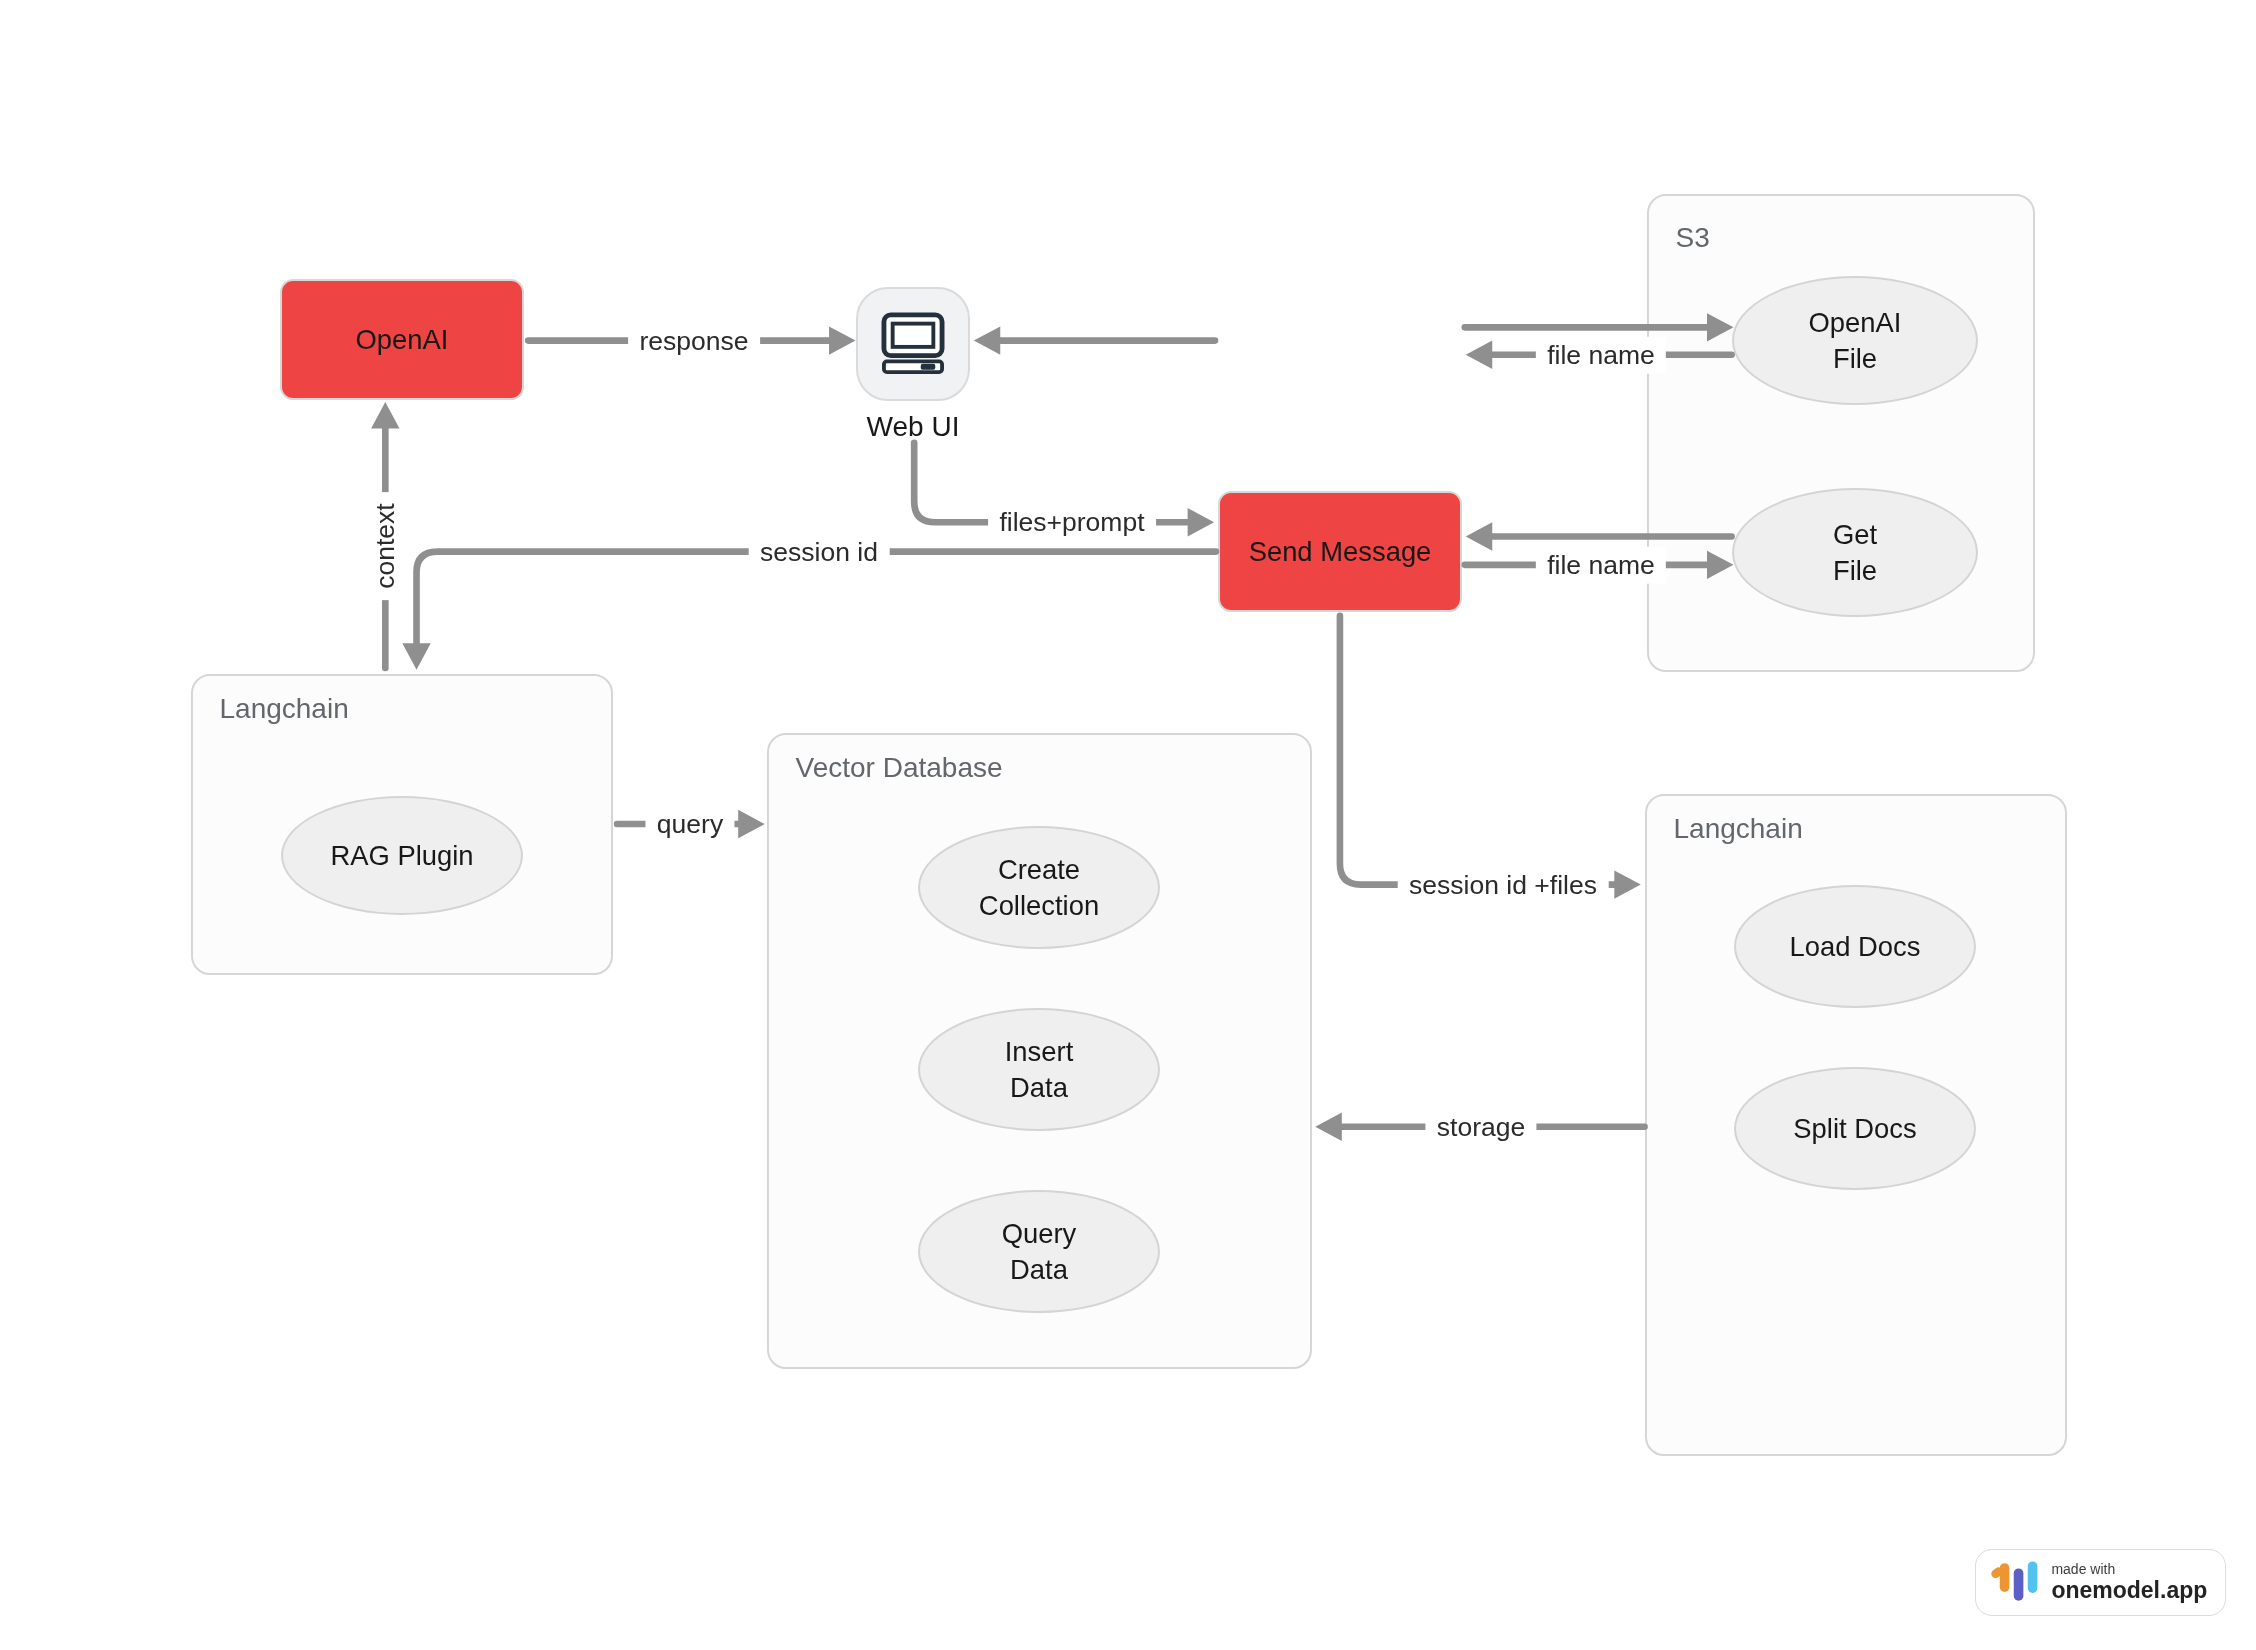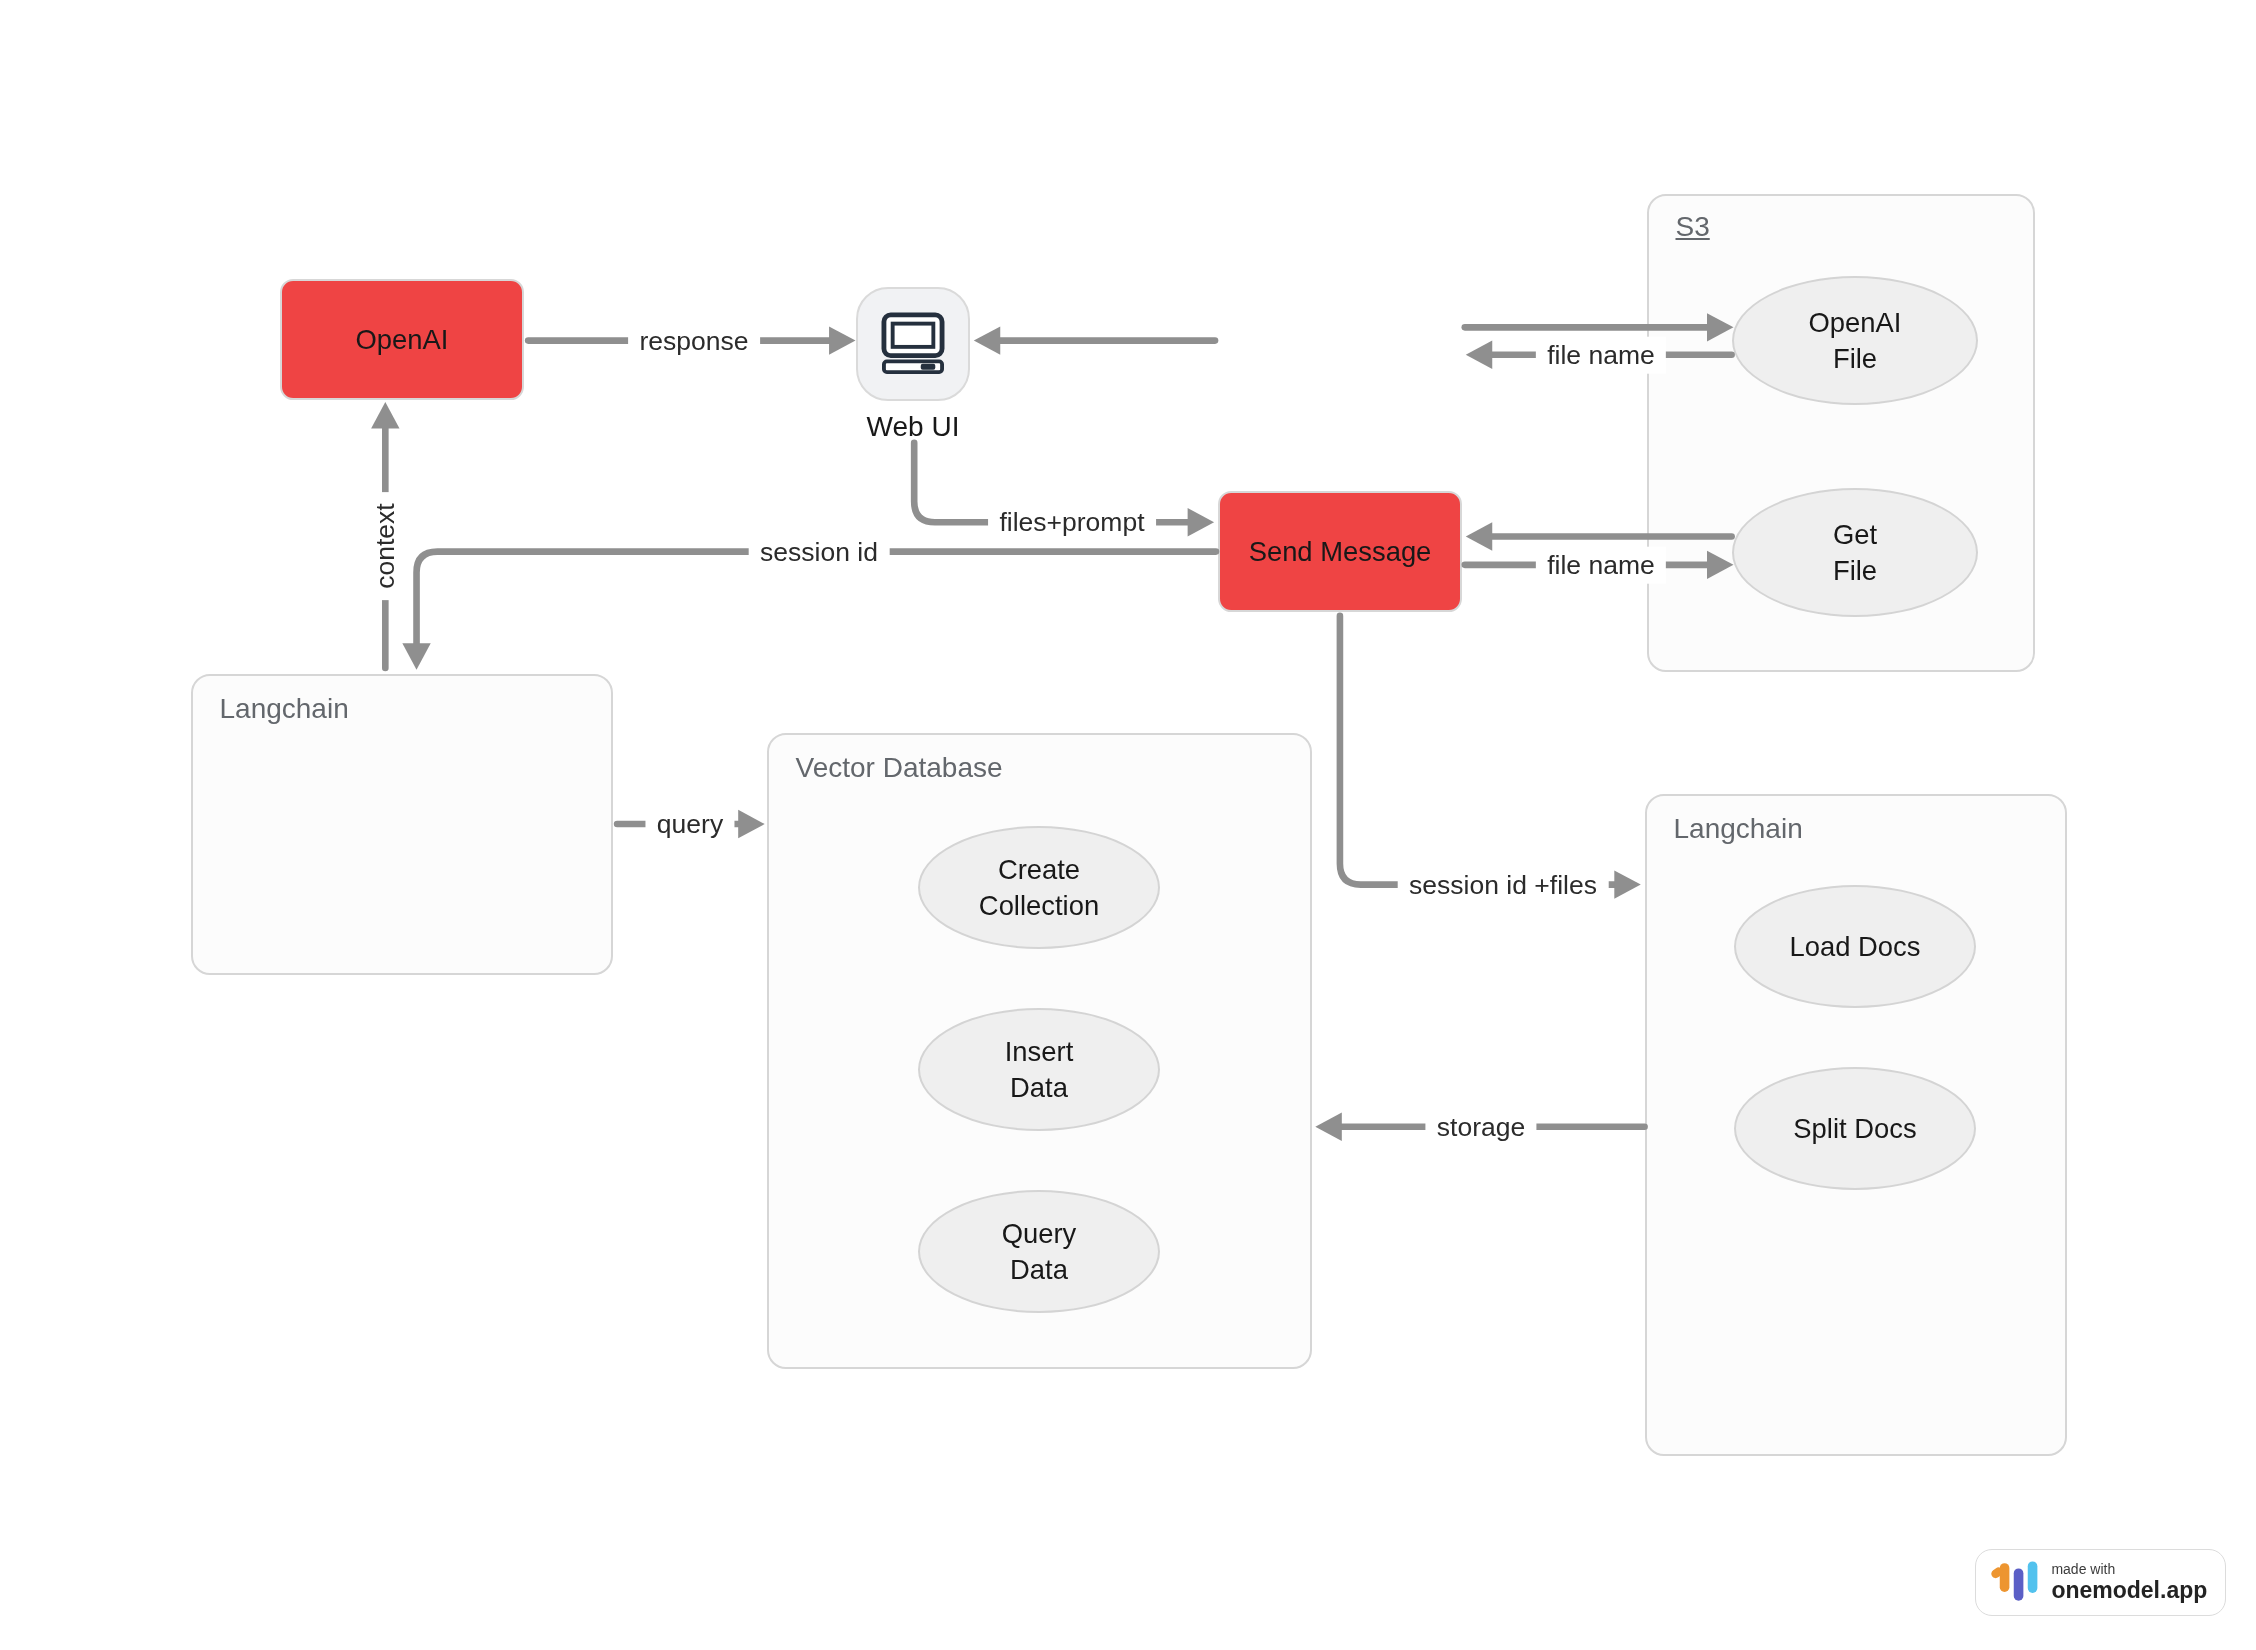--- a/index.html
+++ b/index.html
@@ -56,21 +56,21 @@
   .badge-text{display:flex;flex-direction:column;line-height:1.15;}
   .badge-made{font-size:14px;color:#3c3c3c;}
   .badge-brand{font-size:23px;font-weight:bold;color:#232323;}
 </style>
 </head>
 <body>
 
 <div class="canvas">
 
   <div class="group" style="left:1647px;top:194px;width:388px;height:478px;">
-    <div class="group-label" style="top:15px;text-decoration:underline;">S3</div>
+    <div class="group-label" style="top:26px;">S3</div>
   </div>
 
   <div class="group" style="left:191px;top:674px;width:422px;height:301px;">
     <div class="group-label">Langchain</div>
   </div>
 
   <div class="group" style="left:767px;top:733px;width:545px;height:636px;">
     <div class="group-label">Vector Database</div>
   </div>
 
@@ -102,20 +102,23 @@
   <div class="node-ellipse" style="left:1732px;top:276px;width:246px;height:129px;">
     <span>OpenAI</span>
     <span>File</span>
   </div>
 
   <div class="node-ellipse" style="left:1732px;top:488px;width:246px;height:129px;">
     <span>Get</span>
     <span>File</span>
   </div>
 
+  <div class="node-ellipse" style="left:281px;top:796px;width:242px;height:119px;">
+    <span>RAG Plugin</span>
+  </div>
 
   <div class="node-ellipse" style="left:918px;top:826px;width:242px;height:123px;">
     <span>Create</span>
     <span>Collection</span>
   </div>
 
   <div class="node-ellipse" style="left:918px;top:1008px;width:242px;height:123px;">
     <span>Insert</span>
     <span>Data</span>
   </div>

